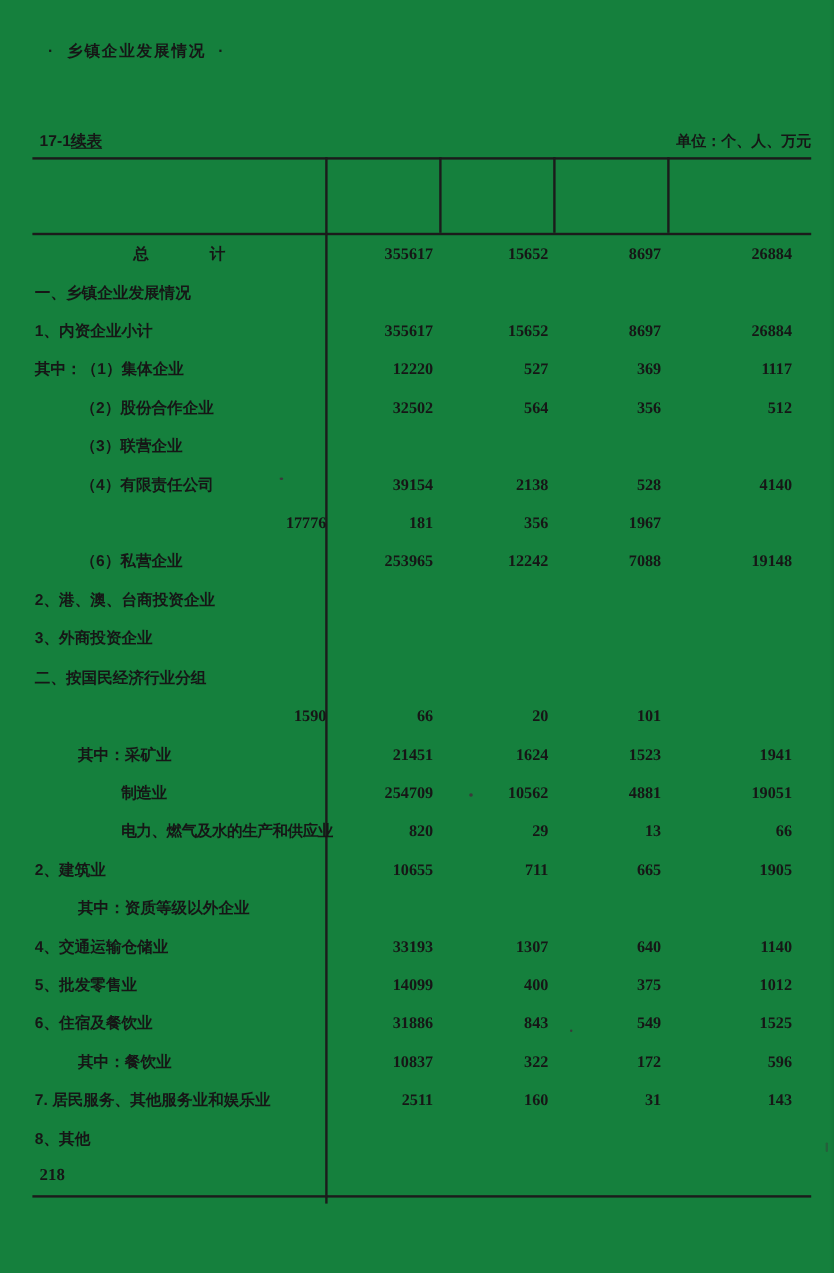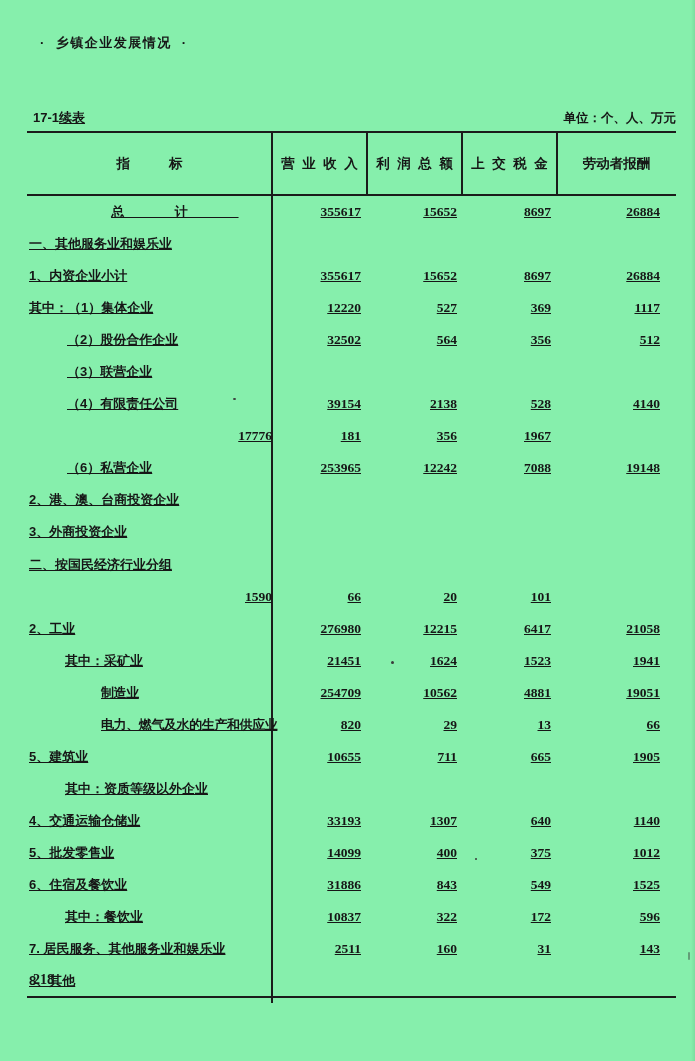--- a/index.html
+++ b/index.html
@@ -1,18 +1,18 @@
 <!DOCTYPE html>
 <html><head>
 <meta charset="utf-8">
 <style>
   html,body { margin:0; padding:0; background:#e8e6e1; }
   .page {
     position:relative; width:695px; height:1061px;
-    background:#86efac; color:#161616;
+    background:#15803d; color:#161616;
     font-family:"Liberation Sans","DejaVu Sans",sans-serif;
     overflow:hidden;
     box-shadow:0 0 6px rgba(0,0,0,.25);
   }
   
   .doc-header { position:absolute; left:30px; top:34px; font-size:13px; font-weight:bold; letter-spacing:1.5px; }
   .doc-header .marker { font-size:13px; padding:0 10px; font-weight:bold; }
   
   .meta-code { position:absolute; left:33px; top:109px; font-size:13px; font-weight:bold; }
   .meta-code .cont { margin-left:0;text-decoration:underline; }
@@ -26,21 +26,21 @@
   .v-main  { left:271px; top:131px; height:872px; }
   .v-h1    { left:366px; top:131px; height:63px; }
   .v-h2    { left:461px; top:131px; height:63px; }
   .v-h3    { left:556px; top:131px; height:63px; }
   
   .thead, .trow { display:grid; grid-template-columns:245px 95px 95px 95px 119px; }
   .thead { position:absolute; left:27px; top:133px; width:649px; height:61px; }
   .thead .hcell { display:flex; align-items:center; justify-content:center; font-size:13.5px; font-weight:bold; }
   .sp-wide   { letter-spacing:2.9em; margin-right:-2.9em; }
   .sp-mid    { letter-spacing:0.55em; margin-right:-0.55em; }
-  .tbody { position:absolute; left:27px; top:196px; width:649px;text-decoration:underline; }
+  .tbody { position:absolute; left:27px; top:196px; width:649px; }
   .trow { height:32.05px; align-items:center; }
   .cell.label { font-size:13px; font-weight:bold; white-space:nowrap; overflow:visible; }
   .cell.num {
     font-family:"Liberation Serif","DejaVu Serif",serif;
     font-size:13.5px; font-weight:bold; text-align:right; white-space:nowrap;
   }
   .trow .num:nth-child(2) { padding-right:6px; }
   .trow .num:nth-child(3) { padding-right:5px; }
   .trow .num:nth-child(4) { padding-right:6px; }
   .trow .num:nth-child(5) { padding-right:16px; }
@@ -77,50 +77,33 @@
   <div class="meta-unit">单位：个、人、万元</div>
 
   <div class="rule rule-top"></div>
   <div class="rule rule-head-bot"></div>
   <div class="rule rule-bottom"></div>
   <div class="vline v-main"></div>
   <div class="vline v-h1"></div>
   <div class="vline v-h2"></div>
   <div class="vline v-h3"></div>
 
-  <div class="thead">
-    <div class="hcell">
-        <span class="sp-wide">指标</span>
-      </div>
-    <div class="hcell">
-        <span class="sp-mid">营业收入</span>
-      </div>
-    <div class="hcell">
-        <span class="sp-mid">利润总额</span>
-      </div>
-    <div class="hcell">
-        <span class="sp-mid">上交税金</span>
-      </div>
-    <div class="hcell">
-        <span>劳动者报酬</span>
-      </div>
-  </div>
 
   <div class="tbody">
       <div class="trow">
         <div class="cell label total">
           <span class="spread">总计</span>
         </div>
         <div class="cell num">355617</div>
         <div class="cell num">15652</div>
         <div class="cell num">8697</div>
         <div class="cell num">26884</div>
       </div>
       <div class="trow">
-        <div class="cell label l0">一、其他服务业和娱乐业</div>
+        <div class="cell label l0">一、乡镇企业发展情况</div>
         <div class="cell num"></div>
         <div class="cell num"></div>
         <div class="cell num"></div>
         <div class="cell num"></div>
       </div>
       <div class="trow">
         <div class="cell label l0">1、内资企业小计</div>
         <div class="cell num">355617</div>
         <div class="cell num">15652</div>
         <div class="cell num">8697</div>
@@ -188,27 +171,20 @@
         <div class="cell num"></div>
         <div class="cell num"></div>
       </div>
       <div class="trow">
         <div class="cell num">1590</div>
         <div class="cell num">66</div>
         <div class="cell num">20</div>
         <div class="cell num">101</div>
       </div>
       <div class="trow">
-        <div class="cell label l0">2、工业</div>
-        <div class="cell num">276980</div>
-        <div class="cell num">12215</div>
-        <div class="cell num">6417</div>
-        <div class="cell num">21058</div>
-      </div>
-      <div class="trow">
         <div class="cell label qz">其中：采矿业</div>
         <div class="cell num">21451</div>
         <div class="cell num">1624</div>
         <div class="cell num">1523</div>
         <div class="cell num">1941</div>
       </div>
       <div class="trow">
         <div class="cell label sub2">制造业</div>
         <div class="cell num">254709</div>
         <div class="cell num">10562</div>
@@ -216,21 +192,21 @@
         <div class="cell num">19051</div>
       </div>
       <div class="trow">
         <div class="cell label sub2">电力、燃气及水的生产和供应业</div>
         <div class="cell num">820</div>
         <div class="cell num">29</div>
         <div class="cell num">13</div>
         <div class="cell num">66</div>
       </div>
       <div class="trow">
-        <div class="cell label l0">5、建筑业</div>
+        <div class="cell label l0">2、建筑业</div>
         <div class="cell num">10655</div>
         <div class="cell num">711</div>
         <div class="cell num">665</div>
         <div class="cell num">1905</div>
       </div>
       <div class="trow">
         <div class="cell label qz">其中：资质等级以外企业</div>
         <div class="cell num"></div>
         <div class="cell num"></div>
         <div class="cell num"></div>

